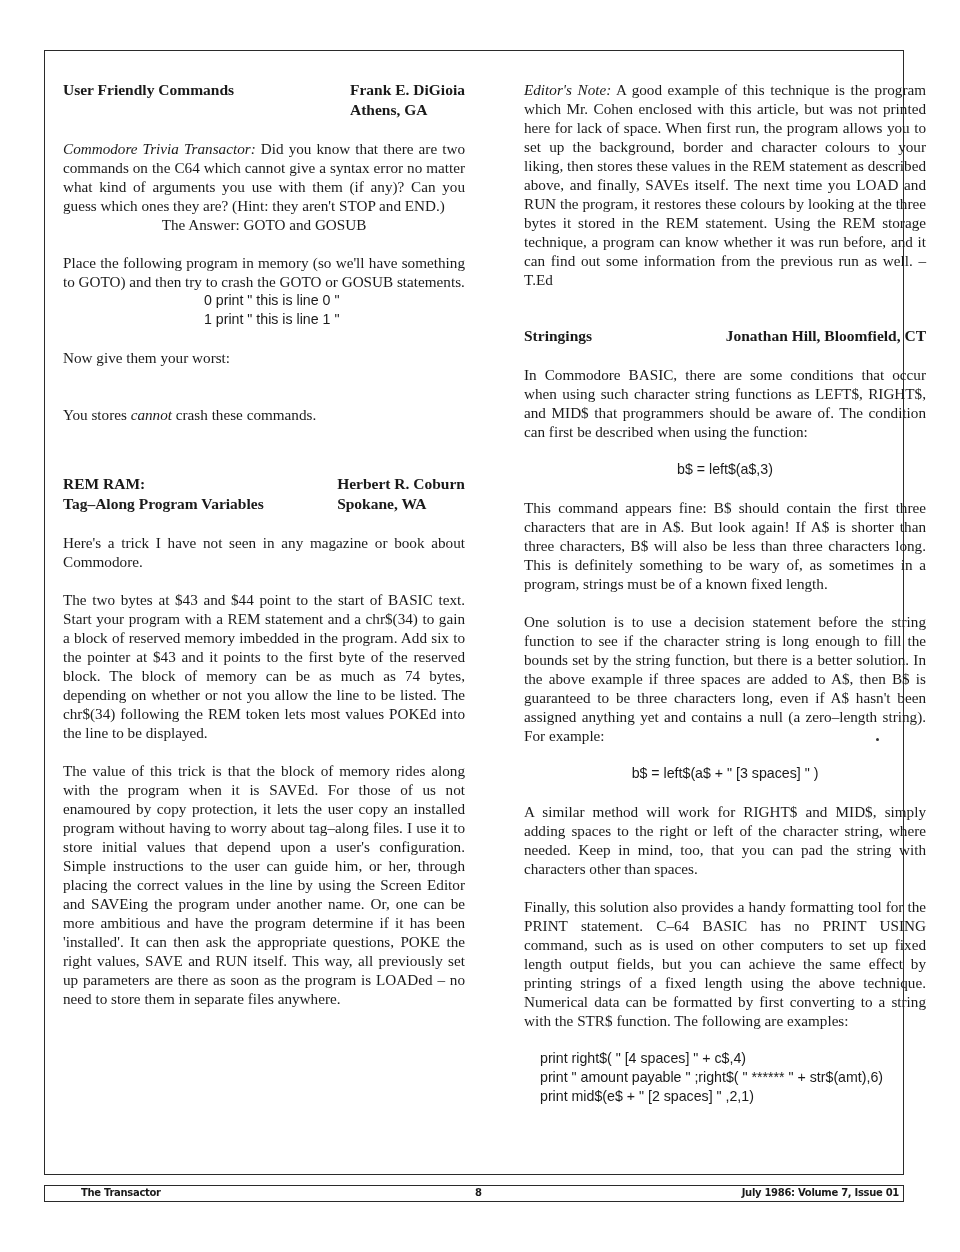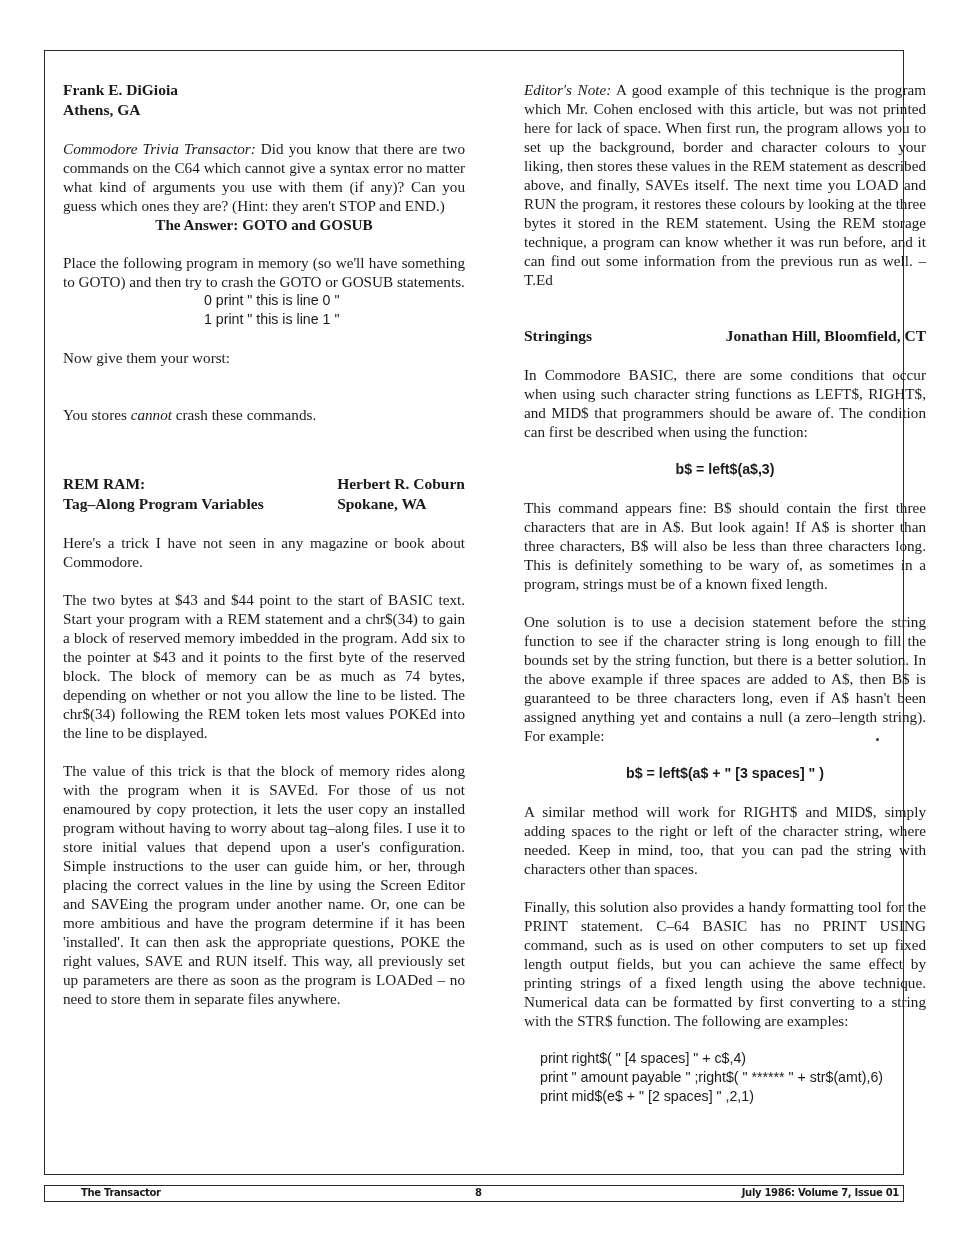--- a/index.html
+++ b/index.html
@@ -8,21 +8,21 @@
     position: absolute; left: 44px; top: 50px; width: 860px; height: 1125px;
     border: 1.5px solid #2a2a2a; border-top-width: 1.5px; box-sizing: border-box;
   }
   .col { position: absolute; top: 80px; width: 402px; font-family: "Liberation Serif", serif; font-size: 15.2px; line-height: 19px; }
   .col.left { left: 63px; }
   .col.right { left: 484px; margin-left: 40px; }
   .head { display: flex; justify-content: space-between; font-weight: bold; font-size: 15.5px; line-height: 20px; }
   .head .r { text-align: left; }
   p { margin: 0; text-align: justify; }
   .gap { height: 19px; }
-  .center { text-align: center; font-weight: bold; }
+  .center { text-align: center; }
   .code { font-family: "Liberation Sans", sans-serif; font-size: 14.2px; line-height: 19px; }
   .codeblock { font-family: "Liberation Sans", sans-serif; font-size: 14.2px; line-height: 19px; }
   i { font-style: italic; }
   .footer {
     position: absolute; left: 44px; top: 1185px; width: 860px; height: 17px;
     border: 1.5px solid #2a2a2a; box-sizing: border-box;
     font-family: "DejaVu Sans", sans-serif; font-weight: bold; font-size: 10px; letter-spacing: -0.3px;
   }
   .footer span { position: absolute; top: 1px; }
   .footer .fl { left: 36px; }
@@ -30,20 +30,21 @@
   .footer .fr { right: 4px; margin-left: 31px; }
   .dot { position: absolute; left: 876px; top: 738px; width: 3px; height: 3px; background: #333; border-radius: 50%; }
 </style>
 </head>
 <body>
 
 <div class="frame"></div>
 
 <div class="col left">
   <div class="head">
+    <span>User Friendly Commands</span>
     <span class="r">
       <span>Frank E. DiGioia</span><br>
       <span>Athens, GA</span>
     </span>
   </div>
   <div class="gap"></div>
   <p><i>Commodore Trivia Transactor:</i><span> Did you know that there are two commands on the C64 which cannot give a syntax error no matter what kind of arguments you use with them (if any)? Can you guess which ones they are? (Hint: they aren't STOP and END.)</span></p>
   <p class="center">The Answer: GOTO and GOSUB</p>
   <div class="gap"></div>
   <p>Place the following program in memory (so we'll have something to GOTO) and then try to crash the GOTO or GOSUB statements.</p>

